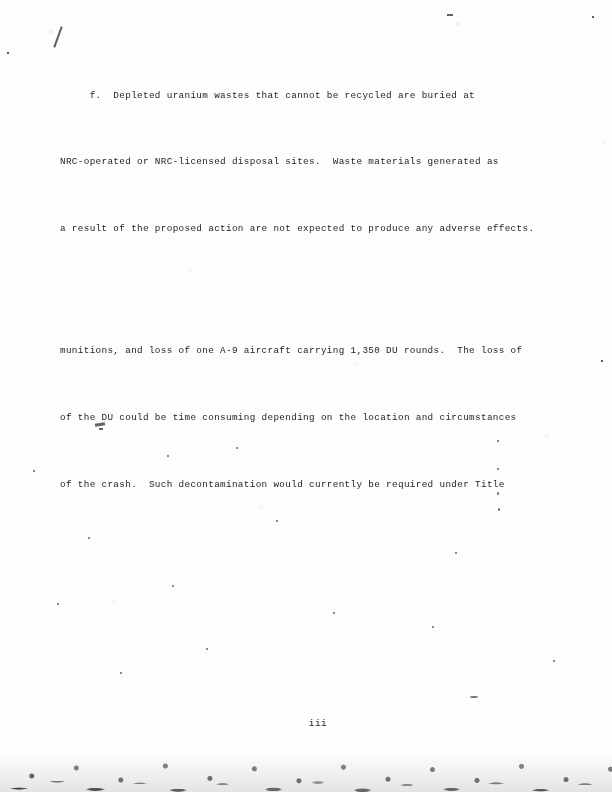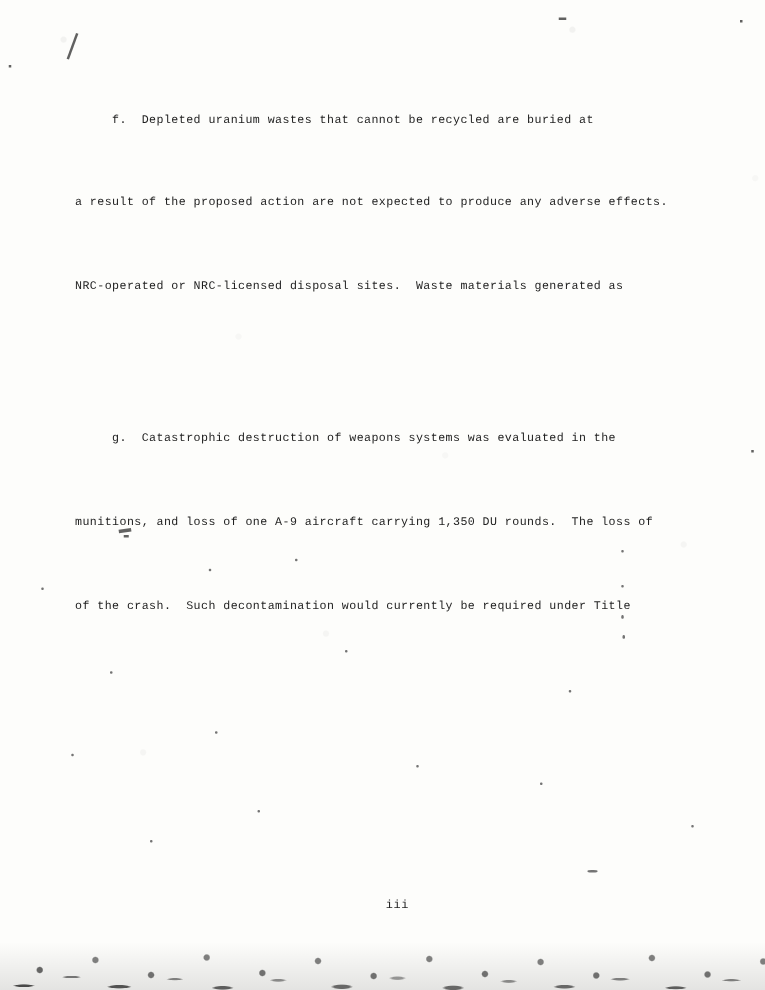--- a/index.html
+++ b/index.html
@@ -145,25 +145,25 @@
   <div class="scan-noise"></div>
 
   <div class="edge-mark" style="left:57px; top:26px; width:2px; height:22px; transform:rotate(20deg);"></div>
   <div class="edge-mark" style="left:447px; top:14px; width:6px; height:2px;"></div>
   <div class="edge-mark" style="left:592px; top:16px; width:2px; height:2px;"></div>
   <div class="edge-mark" style="left:7px; top:52px; width:2px; height:2px;"></div>
   <div class="edge-mark" style="left:601px; top:360px; width:2px; height:2px;"></div>
 
   <div class="body-text">
     <span class="para-line">     f.  Depleted uranium wastes that cannot be recycled are buried at</span>
+    <span class="para-line">NRC-operated or NRC-licensed disposal sites.  Waste materials generated as</span>
     <span class="para-line">a result of the proposed action are not expected to produce any adverse effects.</span>
-    <span class="para-line">NRC-operated or NRC-licensed disposal sites.  Waste materials generated as</span>
     <span class="para-line" style="display:block; height:10px;"></span>
-    <span class="para-line">     g.  Catastrophic destruction of weapons systems was evaluated in the</span>
     <span class="para-line">munitions, and loss of one A-9 aircraft carrying 1,350 DU rounds.  The loss of</span>
+    <span class="para-line">of the DU could be time consuming depending on the location and circumstances</span>
     <span class="para-line">of the crash.  Such decontamination would currently be required under Title</span>
     
     
     
     
     
   </div>
 
   <div class="hand-blotch" style="left:95px; top:423px; width:10px; height:3px; transform:rotate(-8deg);"></div>
   <div class="hand-blotch" style="left:99px; top:428px; width:4px; height:2px;"></div>

